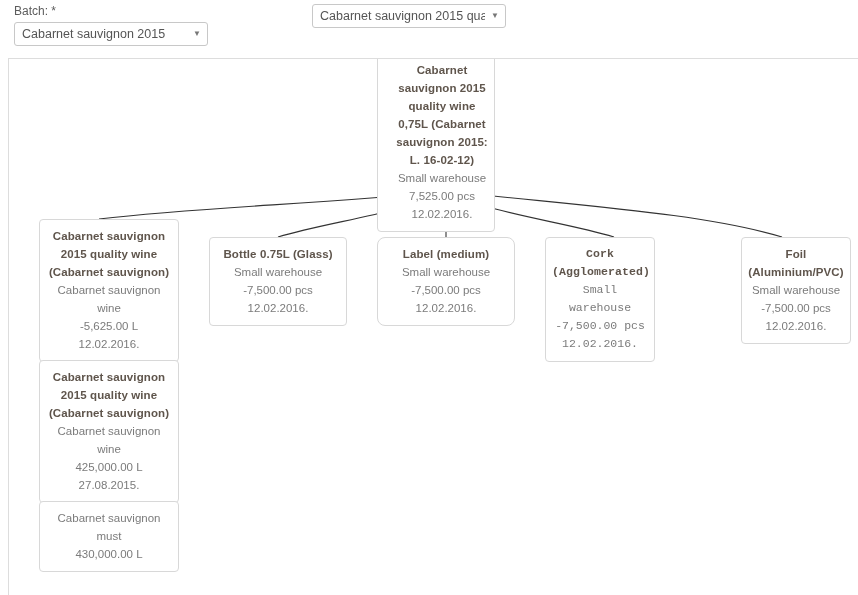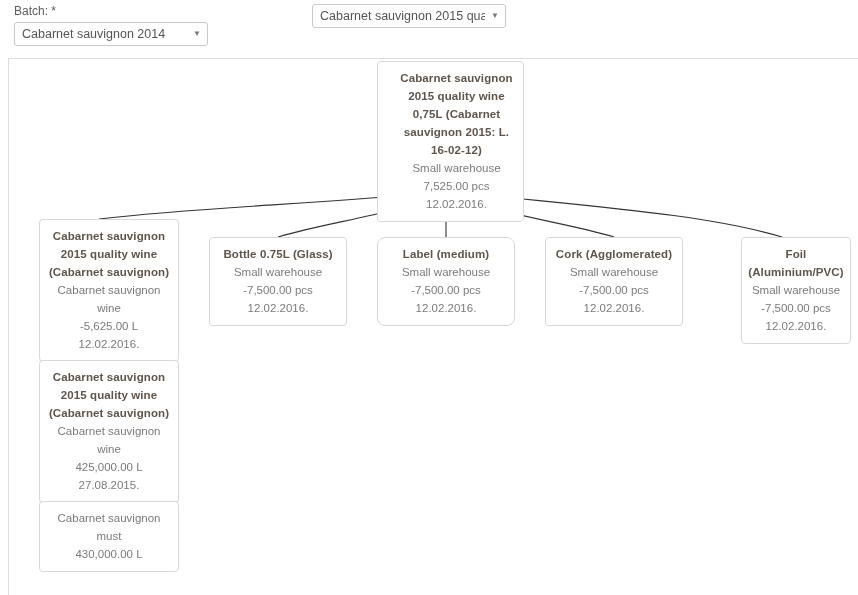--- a/index.html
+++ b/index.html
@@ -132,21 +132,21 @@
   }
 </style>
 </head>
 <body>
 
 <div class="filter-bar">
 
   <div class="filter-group batch">
     <span class="filter-label">Batch: *</span>
     <div class="select-box">
-      <span class="select-value">Cabarnet sauvignon 2014</span>
+      <span class="select-value">Cabarnet sauvignon 2015</span>
       <span class="select-arrow">▼</span>
     </div>
   </div>
 
   <div class="filter-group item">
     <div class="select-box">
       <span class="select-value">Cabarnet sauvignon 2015 qua</span>
       <span class="select-arrow">▼</span>
     </div>
   </div>
@@ -163,21 +163,21 @@
         <path d="M445,190 C 400,213 330,220 277,236"></path>
         <path d="M445,190 L 445,236"></path>
         <path d="M445,190 C 490,213 560,220 613,236"></path>
         <path d="M445,190 C 580,205 700,212 781,236"></path>
 
         <path d="M108,332 L 108,358"></path>
         <path d="M108,472 L 108,499"></path>
       </g>
     </svg>
 
-    <div class="node" style="left:376px; top:60px; width:147px;padding-left:18px;">
+    <div class="node" style="left:376px; top:52px; width:118px;padding-left:18px;">
       <span class="node-title">Cabarnet sauvignon 2015 quality wine 0,75L (Cabarnet sauvignon 2015: L. 16-02-12)</span>
       <span class="node-line">Small warehouse</span>
       <span class="node-line">7,525.00 pcs</span>
       <span class="node-line">12.02.2016.</span>
     </div>
 
     <div class="node" style="left:38px; top:218px; width:140px;">
       <span class="node-title">Cabarnet sauvignon 2015 quality wine (Cabarnet sauvignon)</span>
       <span class="node-line">Cabarnet sauvignon wine</span>
       <span class="node-line">-5,625.00 L</span>
@@ -191,21 +191,21 @@
       <span class="node-line">12.02.2016.</span>
     </div>
 
     <div class="node" style="left:376px; top:236px; width:138px;border-radius:8px;">
       <span class="node-title">Label (medium)</span>
       <span class="node-line">Small warehouse</span>
       <span class="node-line">-7,500.00 pcs</span>
       <span class="node-line">12.02.2016.</span>
     </div>
 
-    <div class="node" style="left:544px; top:236px; width:138px;">
+    <div class="node" style="left:544px; top:236px; width:110px;font-family:Liberation Mono, monospace;">
       <span class="node-title">Cork (Agglomerated)</span>
       <span class="node-line">Small warehouse</span>
       <span class="node-line">-7,500.00 pcs</span>
       <span class="node-line">12.02.2016.</span>
     </div>
 
     <div class="node" style="left:740px; top:236px; width:110px;">
       <span class="node-title">Foil (Aluminium/PVC)</span>
       <span class="node-line">Small warehouse</span>
       <span class="node-line">-7,500.00 pcs</span>

